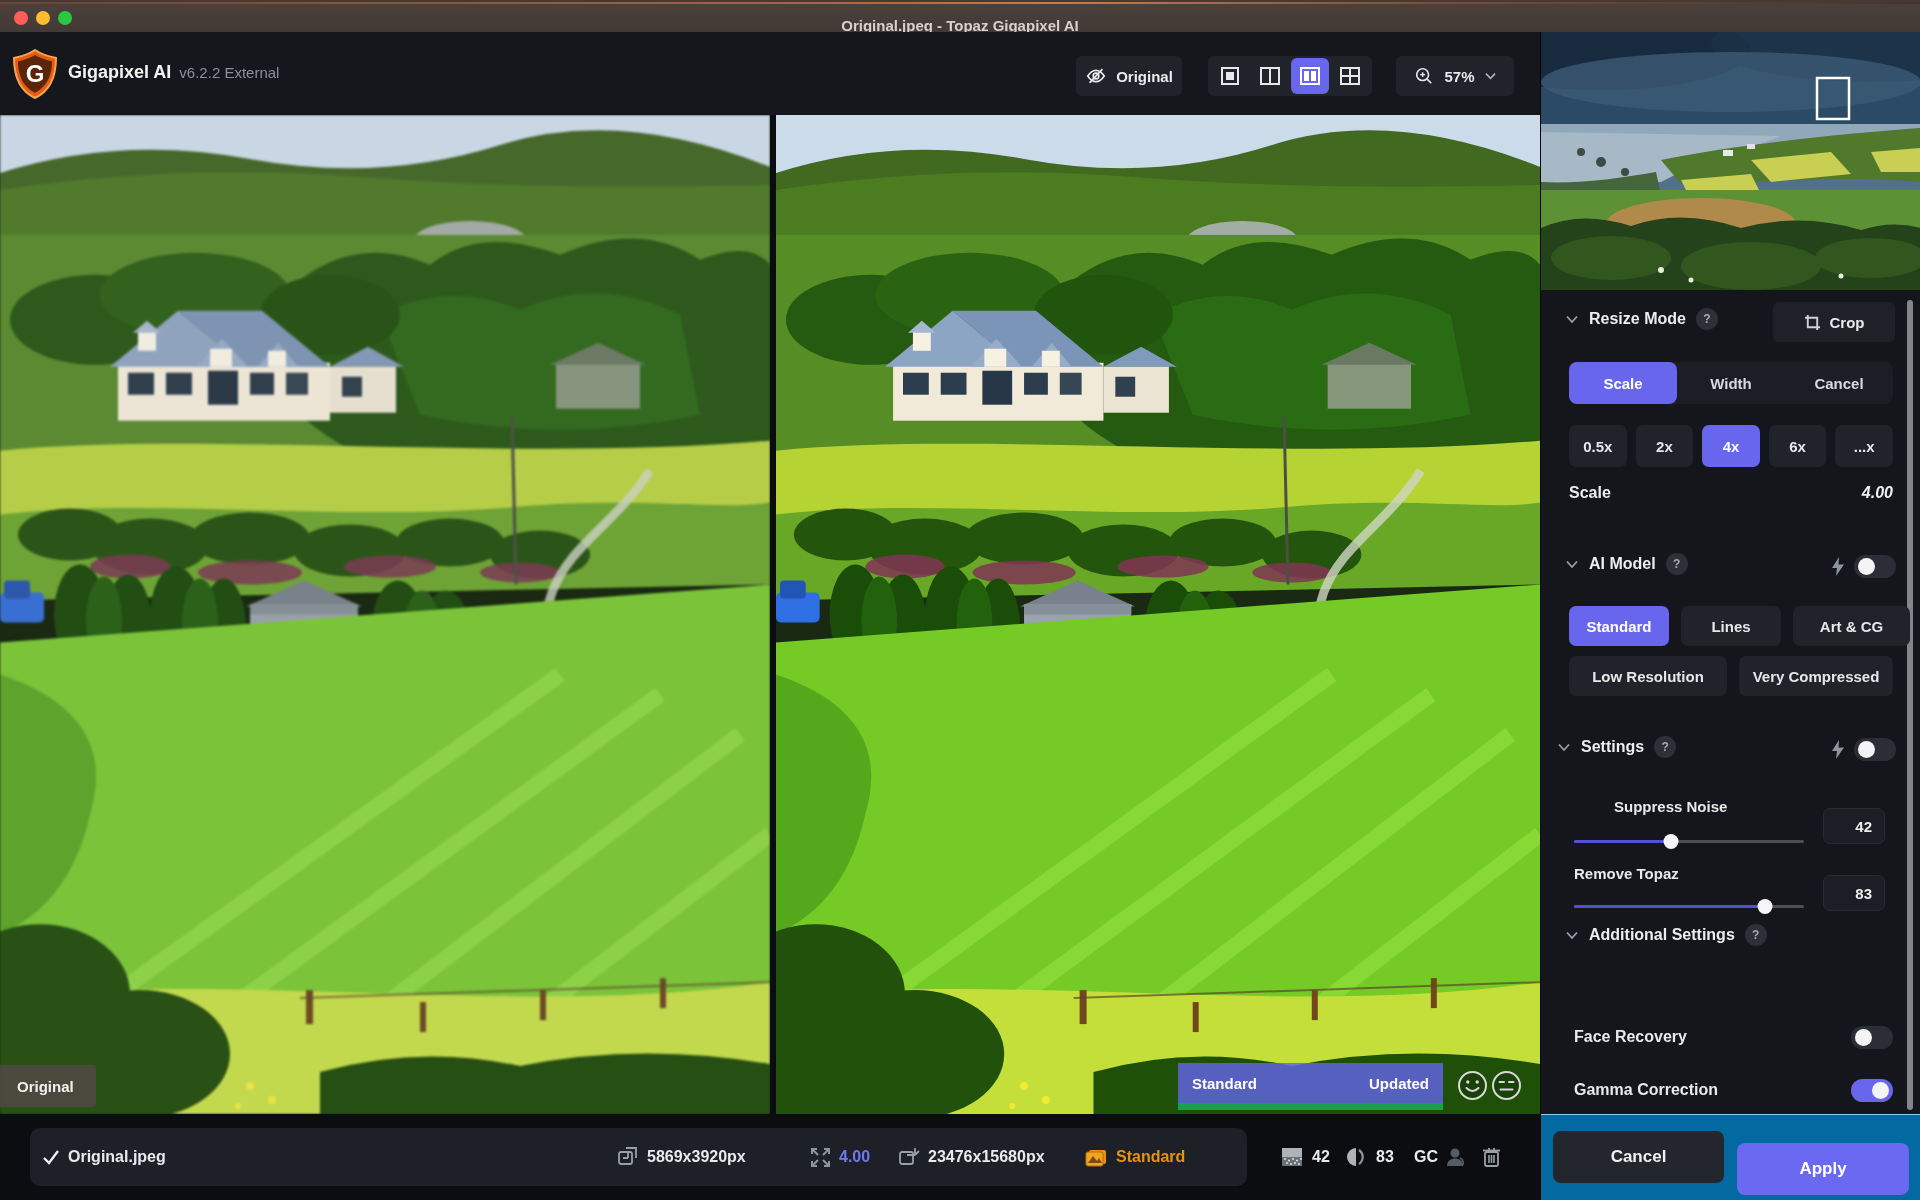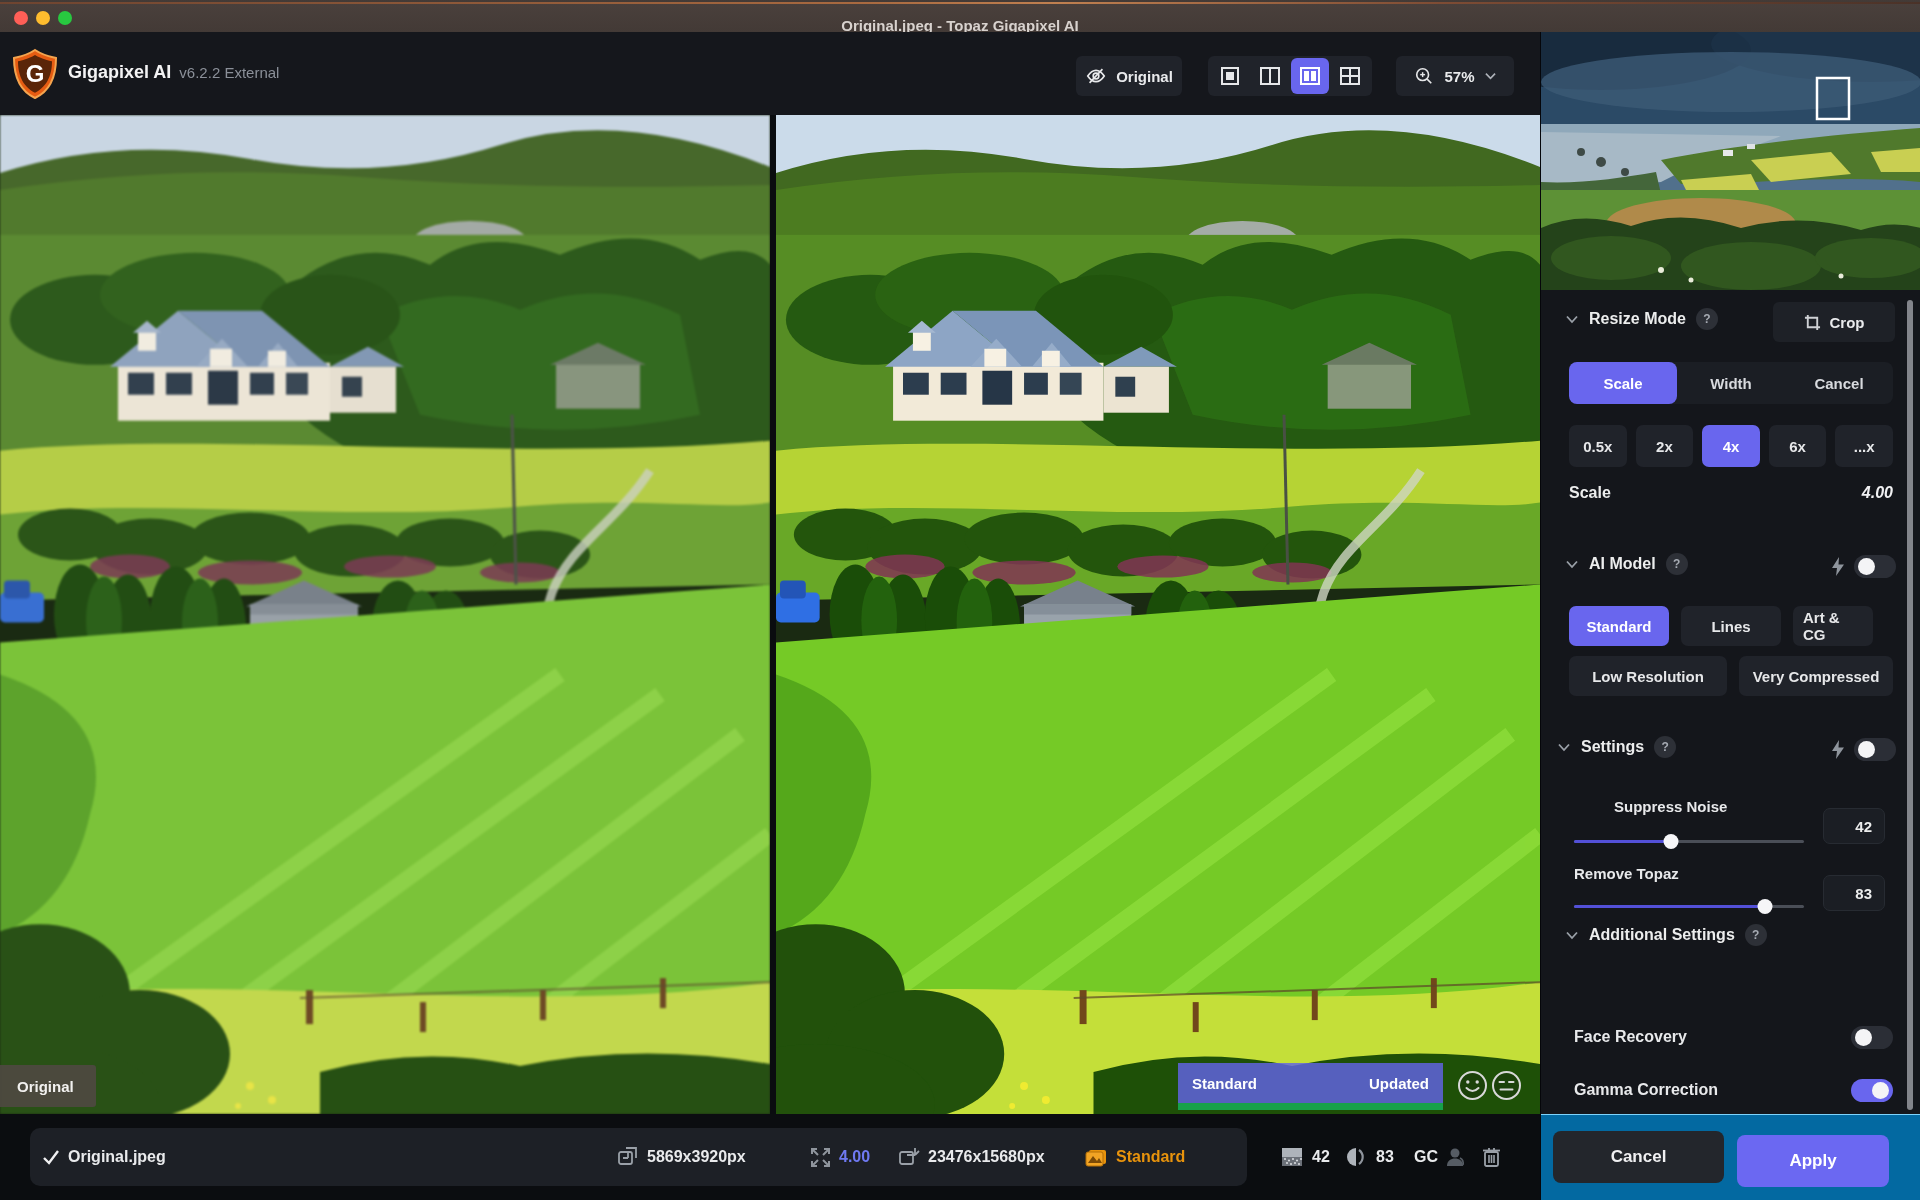--- a/index.html
+++ b/index.html
@@ -76,21 +76,21 @@
   .ctl-label{position:absolute;color:#e8e9eb;font-size:15px;font-weight:600;}
   .valbox{position:absolute;width:62px;height:36px;background:#1b1e24;border:1px solid #272b32;border-radius:7px;
     color:#eceded;font-size:15px;font-weight:600;display:flex;align-items:center;justify-content:flex-end;padding-right:12px;}
   .slider{position:absolute;left:33px;width:230px;height:16px;}
   .slider .track{position:absolute;left:0;right:0;top:7px;height:3px;border-radius:2px;background:#4a4e57;}
   .slider .fill{position:absolute;left:0;top:7px;height:3px;border-radius:2px;background:#5350d8;}
   .slider .knob{position:absolute;top:1px;width:15px;height:15px;border-radius:50%;background:#f6f6f8;transform:translateX(-50%);}
   .sb-footer{position:absolute;left:0;top:1082px;width:380px;height:86px;background:#0369a1;border-top:1px solid #7dd3fc;}
   .btn-cancel{position:absolute;left:12px;top:16px;width:171px;height:52px;background:#23262c;border-radius:8px;
     color:#f0f0f2;font-size:17px;font-weight:700;display:flex;align-items:center;justify-content:center;}
-  .btn-apply{position:absolute;left:196px;top:20px;width:152px;height:52px;background:#6b68f2;border-radius:8px;
+  .btn-apply{position:absolute;left:196px;top:28px;width:172px;height:52px;background:#6b68f2;border-radius:8px;
     color:#fff;font-size:17px;font-weight:700;display:flex;align-items:center;justify-content:center;}
 
   
   .statusbar{position:absolute;left:0;top:1114px;width:1540px;height:86px;background:#0b0d10;}
   .statrow{position:absolute;left:30px;top:14px;width:1217px;height:58px;background:#1d2026;border-radius:10px;}
   .sitem{position:absolute;top:0;height:58px;display:flex;align-items:center;gap:8px;color:#e9eaec;font-size:16px;font-weight:600;white-space:nowrap;}
   .c-blue{color:#6f79f2;} .c-orange{color:#e8930c;}
 </style>
 </head>
 <body>
@@ -404,21 +404,21 @@
     <div class="boost" style="left:290px;top:523px;">
       <svg width="14" height="19" viewBox="0 0 14 19">
         <polygon points="8,0 1,11 6,11 5,19 13,7.5 7.5,7.5" fill="#8f959d"></polygon>
       </svg>
       <div class="toggle">
           <div class="knob"></div>
         </div>
     </div>
     <div class="mbtn sel" style="left:28px;top:574px;width:100px;">Standard</div>
     <div class="mbtn" style="left:140px;top:574px;width:100px;">Lines</div>
-    <div class="mbtn" style="left:252px;top:574px;width:80px;">Art &amp; CG</div>
+    <div class="mbtn" style="left:252px;top:574px;width:117px;">Art &amp; CG</div>
     <div class="mbtn" style="left:28px;top:624px;width:158px;">Low Resolution</div>
     <div class="mbtn" style="left:198px;top:624px;width:154px;">Very Compressed</div>
 
     <div class="sec-head" style="left:16px;top:704px;">
       <svg class="chev" viewBox="0 0 14 14">
         <polyline points="2,4.5 7,10 12,4.5" fill="none" stroke="#9aa0a8" stroke-width="1.8"></polyline>
       </svg>
       <span>Settings</span>
       <span class="qbadge">?</span>
     </div>

